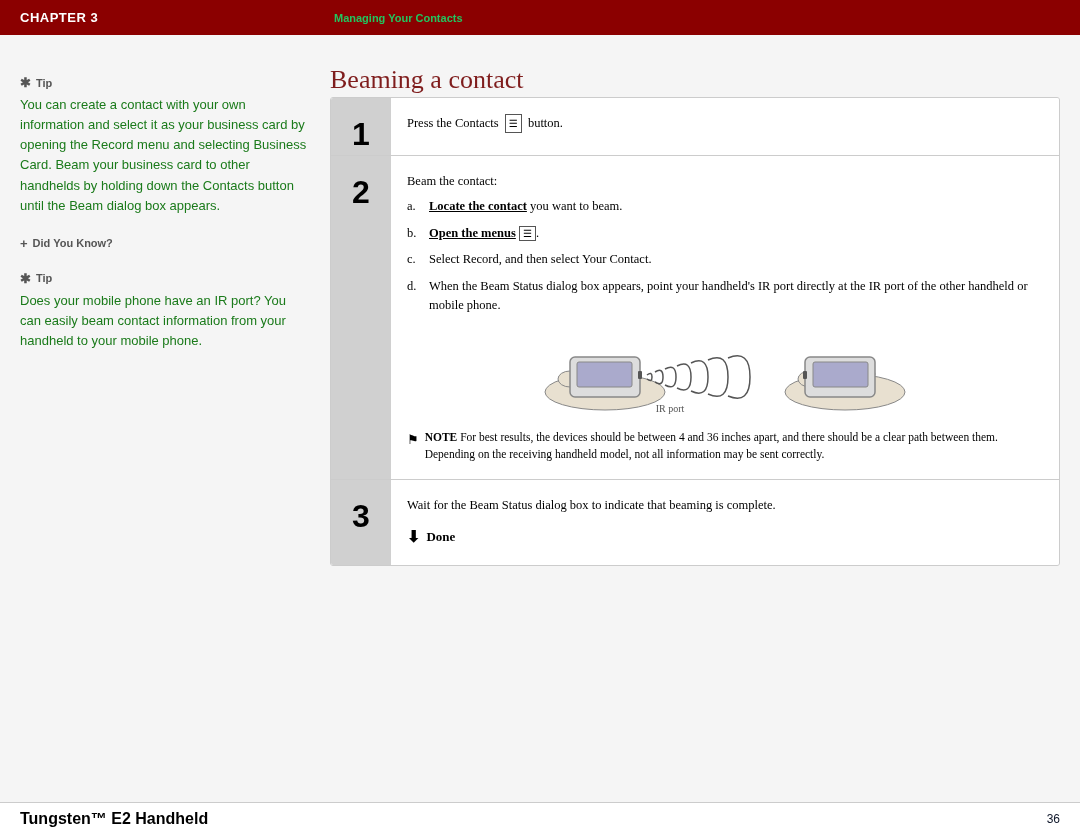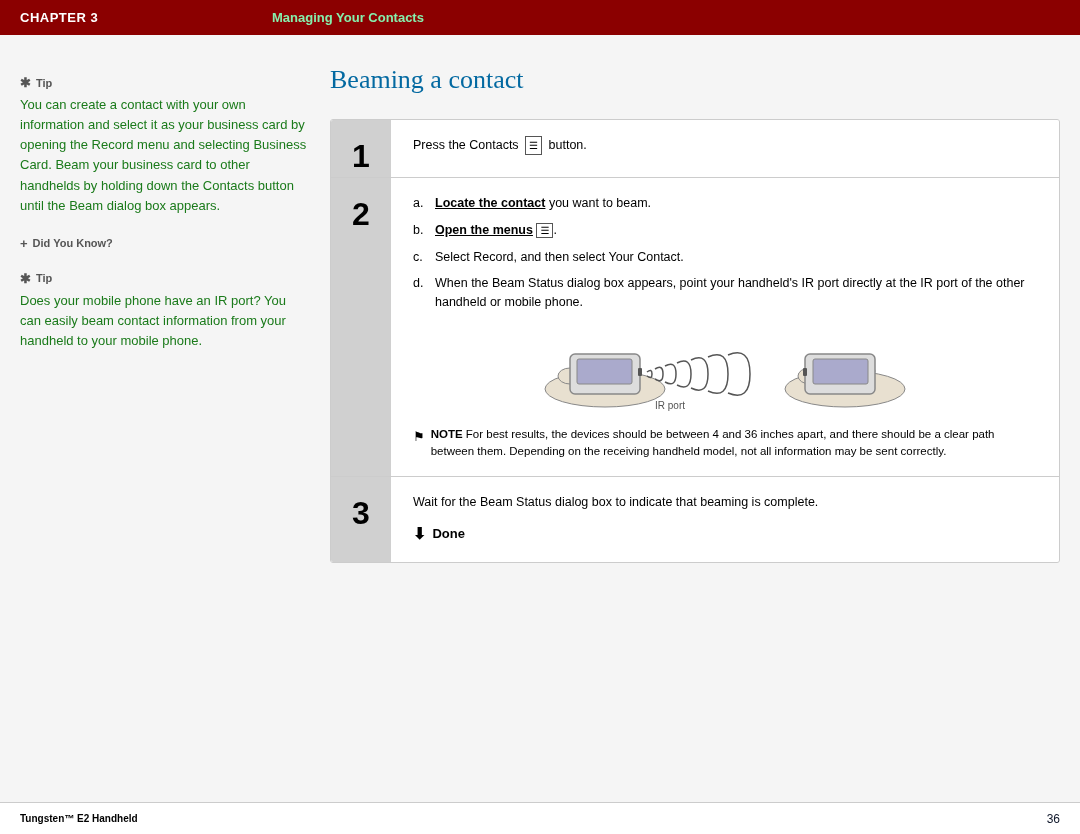--- a/index.html
+++ b/index.html
@@ -14,49 +14,49 @@
 
     
     .header {
       width: 100%;
       height: 35px;
       background: #8B0000;
       display: flex;
       align-items: center;
     }
     .header-chapter {
-      width: 272px;
+      width: 334px;
       padding-left: 20px;
       color: #fff;
       font-size: 13px;
       font-weight: bold;
       letter-spacing: 0.5px;
     }
     .header-title {
       flex: 1;
-      color: #86efac;
-      font-size: 13px;
+      color: #22c55e;
+      font-size: 11px;
       font-weight: bold;
     }
 
     
     .footer {
       position: absolute;
       bottom: 0;
       width: 100%;
       height: 32px;
       background: #fff;
       border-top: 1px solid #ccc;
       display: flex;
       align-items: center;
       justify-content: space-between;
       padding: 0 20px;
     }
     .footer-brand {
-      font-size: 10px;
+      font-size: 16px;
       font-weight: bold;
       color: #000;
     }
     .footer-page {
       font-size: 12px;
       color: #0f172a;
     }
 
     
     .main-content {
@@ -95,22 +95,22 @@
     }
 
     
     .content-area {
       flex: 1;
       padding-top: 10px;
     }
     .page-title {
       font-size: 26px;
       font-weight: normal;
-      color: #0369a1;
-      margin-bottom: 24px;
+      color: #7f1d1d;
+      margin-bottom: 2px;
       font-family: Georgia, serif;
     }
 
     
     .steps-container {
       background: #e8e8e8;
       border: 1px solid #ccc;
       border-radius: 3px;
       overflow: hidden;
     }
@@ -132,24 +132,25 @@
       align-items: flex-start;
       justify-content: center;
       padding-top: 18px;
       font-size: 32px;
       font-weight: bold;
       color: #000;
     }
 
     .step-content {
       flex: 1;
-      padding: 16px 22px;
+      padding: 16px 16px;
       font-size: 12.5px;
       line-height: 1.5;
       color: #000;
+      font-family: Liberation Serif, serif;
     }
 
     .step-content p {
       margin-bottom: 6px;
     }
 
     .step-content ol {
       list-style: none;
       padding: 0;
     }
@@ -258,20 +259,21 @@
             <span>Press the Contacts</span>
             <span style="display:inline-block; border:1px solid #555; padding:1px 3px; font-size:10px; margin: 0 3px;">☰</span>
             <span>button.</span>
           </p>
         </div>
       </div>
 
       <div class="step">
         <div class="step-number">2</div>
         <div class="step-content">
+          <p>Beam the contact:</p>
           <ol>
             <li>
               <span class="li-label">a.</span>
               <span><span class="underline-bold">Locate the contact</span> you want to beam.</span>
             </li>
             <li>
               <span class="li-label">b.</span>
               <span><span class="underline-bold">Open the menus</span> <span style="border:1px solid #555; padding:1px 3px; font-size:10px;">☰</span>.</span>
             </li>
             <li>

